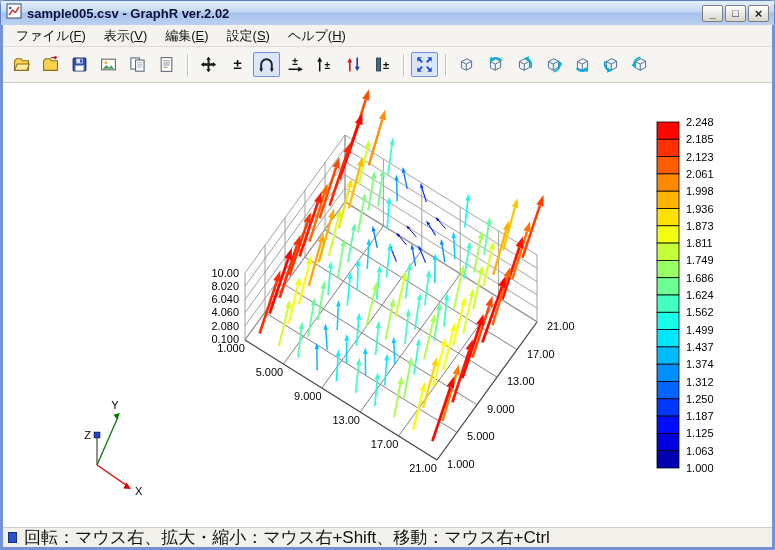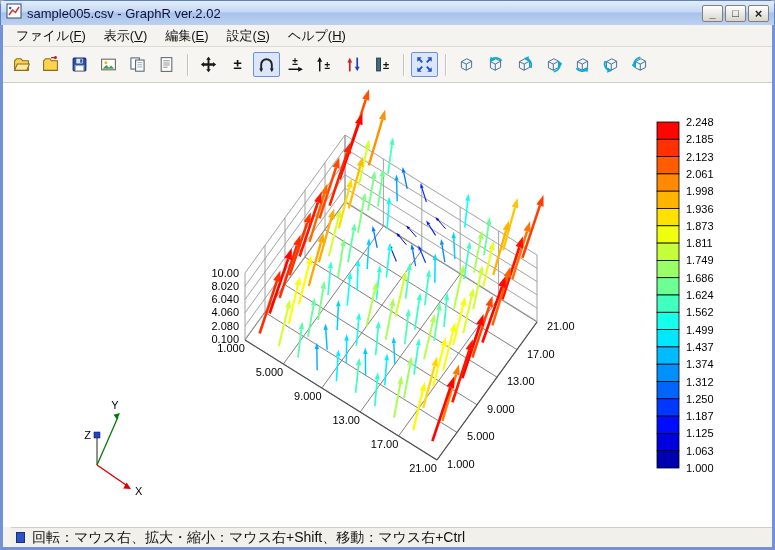--- a/index.html
+++ b/index.html
@@ -1,35 +1,35 @@
 <!DOCTYPE html>
 <html><head>
 <meta charset="utf-8">
 <style>
   *{margin:0;padding:0;box-sizing:border-box;}
   html,body{width:775px;height:550px;overflow:hidden;}
   body{font-family:"Liberation Sans",sans-serif;background:#9aa7bd;user-select:none;}
   .window{width:775px;height:550px;display:flex;flex-direction:column;border-radius:5px 5px 0 0;overflow:hidden;background:#fff;}
   .titlebar{height:25px;flex:0 0 25px;background:linear-gradient(#e3eefb 0%,#c4d8f4 45%,#a6c2ec 50%,#bcd1f0 100%);border-top:1px solid #5d7fc4;border-left:1px solid #5d7fc4;border-right:1px solid #5d7fc4;display:flex;align-items:center;gap:5px;padding:0 5px;}
-  .title-text{font-size:13px;font-weight:normal;color:#10103a;flex:1;white-space:nowrap;overflow:hidden;}
+  .title-text{font-size:13px;font-weight:bold;color:#10103a;flex:1;white-space:nowrap;overflow:hidden;}
   .win-controls{display:flex;gap:2px;}
   .wbtn{width:21px;height:17px;background:linear-gradient(#ffffff,#d9d5cc);border:1px solid #7f7f7f;border-radius:2px;display:flex;align-items:center;justify-content:center;font-size:11px;font-weight:bold;color:#222;cursor:default;line-height:1;}
   .wbtn.close{font-size:13px;}
   .frame{flex:1;display:flex;flex-direction:column;border-left:3px solid #7492d6;border-right:3px solid #7492d6;border-bottom:3px solid #7492d6;background:#f5f4f0;}
   .menubar{height:22px;flex:0 0 22px;background:#f4f3ef;border-bottom:1px solid #dddbd2;display:flex;align-items:center;padding-left:4px;font-size:13px;color:#111;}
   .menu-item{padding:2px 9px;text-align:center;}
   .menu-item u{text-decoration:underline;}
   .toolbar{height:36px;flex:0 0 36px;background:#f6f5f1;border-bottom:1px solid #cfcdc4;display:flex;align-items:center;padding:0 5px;gap:2px;}
   .tbtn{width:27px;height:25px;background:transparent;border:1px solid transparent;display:flex;align-items:center;justify-content:center;padding:0;}
   .tbtn.active{border:1px solid #6f8fd8;background:#dbe6fa;border-radius:2px;}
   .tsep{width:1px;height:22px;background:#c6c4bb;box-shadow:1px 0 0 #ffffff;margin:0 5px;display:inline-block;}
   .client{flex:1;background:#ffffff;position:relative;overflow:hidden;}
   #plot{position:absolute;left:0;top:0;}
   #plot text{font-family:"Liberation Sans",sans-serif;}
-  .statusbar{height:20px;flex:0 0 20px;background:#f1f0ea;border-top:1px solid #cfcdc4;display:flex;align-items:center;gap:7px;padding:0 5px;font-size:14px;color:#111;margin-left:8px;}
+  .statusbar{height:20px;flex:0 0 20px;background:#f1f0ea;border-top:1px solid #cfcdc4;display:flex;align-items:center;gap:7px;padding:0 5px;font-size:17px;color:#111;}
   .status-chip{width:9px;height:11px;background:#2b52c8;border:1px solid #16307e;display:inline-block;}
 </style>
 </head>
 <body>
 
 <div class="window">
   <div class="titlebar">
     <span class="app-icon"><svg width="16" height="16" viewBox="0 0 16 16">
           <rect x="1" y="1" width="14" height="14" fill="#ffffff" stroke="#334a7a"></rect>
           <path d="M3 12 6.5 7l3 2.5L13 4" stroke="#d03030" stroke-width="1.5" fill="none"></path>

